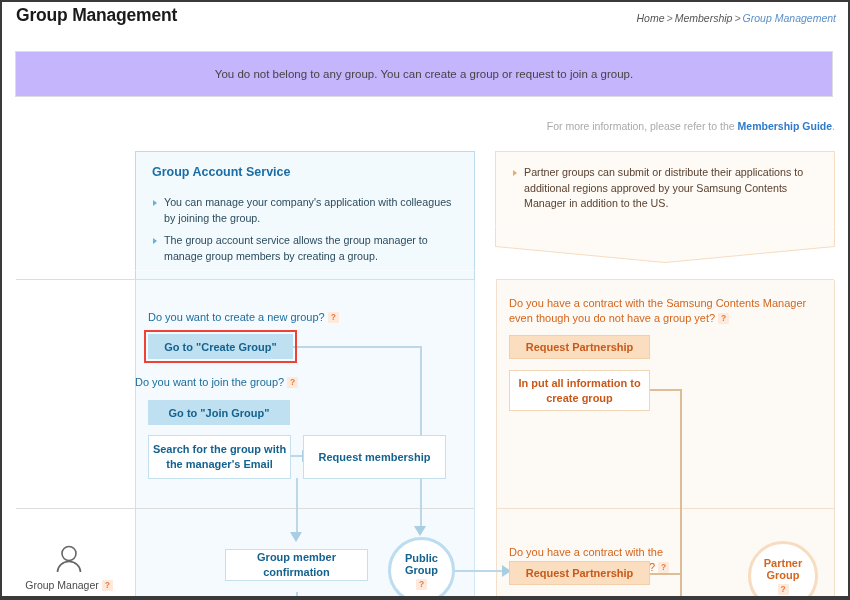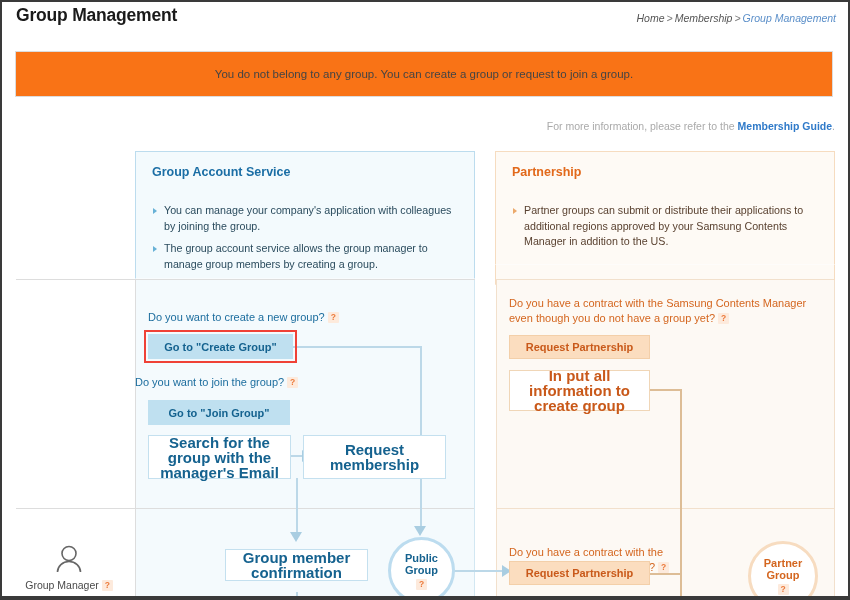--- a/index.html
+++ b/index.html
@@ -44,21 +44,21 @@
 
   
   .notice-box {
     position: absolute;
     left: 13px;
     top: 49px;
     width: 818px;
     height: 46px;
     box-sizing: border-box;
     border: 1px solid #dcdcdc;
-    background: #f97316;
+    background: #c4b5fd;
     display: flex;
     align-items: center;
     justify-content: center;
   }
   .notice-text {
     font-size: 11.5px;
     color: #444444;
   }
 
   
@@ -84,21 +84,21 @@
   .callout .cbody {
     position: relative;
     box-sizing: border-box;
     border: 1px solid;
     border-bottom: none;
     padding: 13px 16px 6px 16px;
   }
   .callout .ctitle {
     font-size: 12.5px;
     font-weight: bold;
-    margin-bottom: 24px;
+    margin-bottom: 16px;
   }
   .callout ul {
     margin: 0;
     padding: 0;
     list-style: none;
   }
   .callout li {
     position: relative;
     font-size: 10.7px;
     line-height: 15.5px;
@@ -218,21 +218,21 @@
     outline-offset: 2px;
   }
 
   .node {
     position: absolute;
     box-sizing: border-box;
     display: flex;
     align-items: center;
     justify-content: center;
     text-align: center;
-    font-size: 15px;
+    font-size: 11px;
     font-weight: bold;
     line-height: 15px;
     background: #ffffff;
   }
   .node-blue   { border: 1px solid #c4e0ef; color: #15628f; }
   .node-orange { border: 1px solid #f0d6b7; color: #c9591a; }
 
   .circle {
     position: absolute;
     box-sizing: border-box;
@@ -308,21 +308,20 @@
           </li>
       </ul>
     </div>
     <svg width="340" height="30" style="display:block;">
       <path d="M0.5,0.5 L0.5,17.5 L170,28.5 L339.5,17.5 L339.5,0.5" fill="#f3fafd" stroke="#bcdcee" stroke-width="1"></path>
     </svg>
   </div>
 
   <div class="callout callout-orange" style="left:493px; top:149px; width:340px;">
     <div class="cbody" style="padding-bottom:14px;">
-      <div class="ctitle">Partnership</div>
       <ul>
         <li>
             <span class="cpoint">Partner groups can submit or distribute their applications to additional regions approved by your Samsung Contents Manager in addition to the US.</span>
           </li>
       </ul>
     </div>
     <svg width="340" height="38" style="display:block;">
       <path d="M0.5,0.5 L0.5,20.5 L170,36.5 L339.5,20.5 L339.5,0.5" fill="#fefaf5" stroke="#f6dcc0" stroke-width="1"></path>
     </svg>
   </div>

